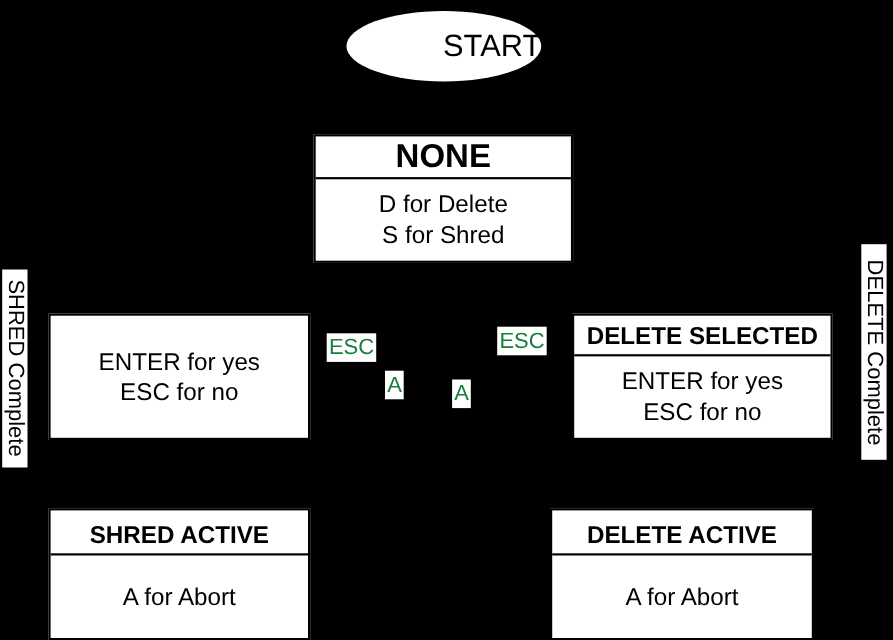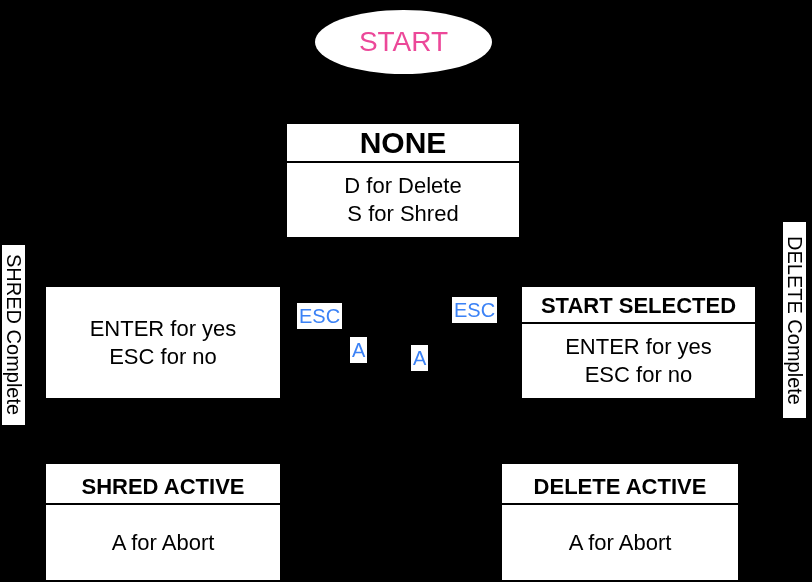--- a/index.html
+++ b/index.html
@@ -20,23 +20,23 @@
   .start-node {
     position: absolute;
     left: 315px;
     top: 10px;
     width: 177px;
     height: 64px;
     background: #ffffff;
     border-radius: 50%;
     display: flex;
     align-items: center;
-    justify-content: center;
+    justify-content: flex-end;
     font-size: 28px;
-    color: #ec4899;
+    color: #000000;
   }
   
   .state {
     position: absolute;
     background: #ffffff;
     border: 2px solid #000000;
     box-sizing: border-box;
     display: flex;
     flex-direction: column;
   }
@@ -63,21 +63,21 @@
   #state-shred-selected  { left: 44px;  top: 285px; width: 238px; height: 115px; }
   #state-delete-selected { left: 520px; top: 285px; width: 237px; height: 115px; }
   #state-shred-active    { left: 44px;  top: 462px; width: 238px; height: 120px; }
   #state-delete-active   { left: 500px; top: 462px; width: 240px; height: 120px; }
   #state-shred-active .state-title,
   #state-delete-active .state-title { padding-top: 10px; }
   
   .edge-chip {
     position: absolute;
     background: #ffffff;
-    color: #3b82f6;
+    color: #15803d;
     font-size: 20px;
     line-height: 26px;
     padding: 0 2px;
     white-space: nowrap;
   }
   #edge-esc-left  { left: 297px; top: 303px; }
   #edge-a-left    { left: 350px; top: 337px; }
   #edge-a-right   { left: 411px; top: 345px; }
   #edge-esc-right { left: 452px; top: 297px; }
   
@@ -116,21 +116,21 @@
   </div>
 
   <div class="state" id="state-shred-selected">
     <div class="state-body">
       <div>ENTER for yes</div>
       <div>ESC for no</div>
     </div>
   </div>
 
   <div class="state" id="state-delete-selected">
-    <div class="state-title">START SELECTED</div>
+    <div class="state-title">DELETE SELECTED</div>
     <div class="state-body">
       <div>ENTER for yes</div>
       <div>ESC for no</div>
     </div>
   </div>
 
   <div class="state" id="state-shred-active">
     <div class="state-title">SHRED ACTIVE</div>
     <div class="state-body">
       <div>A for Abort</div>

